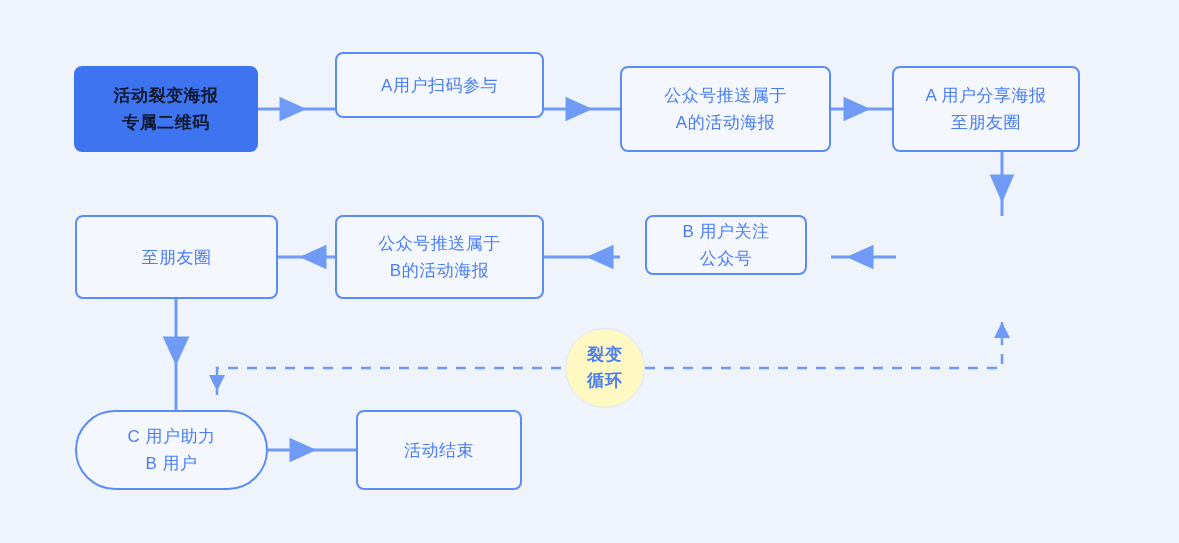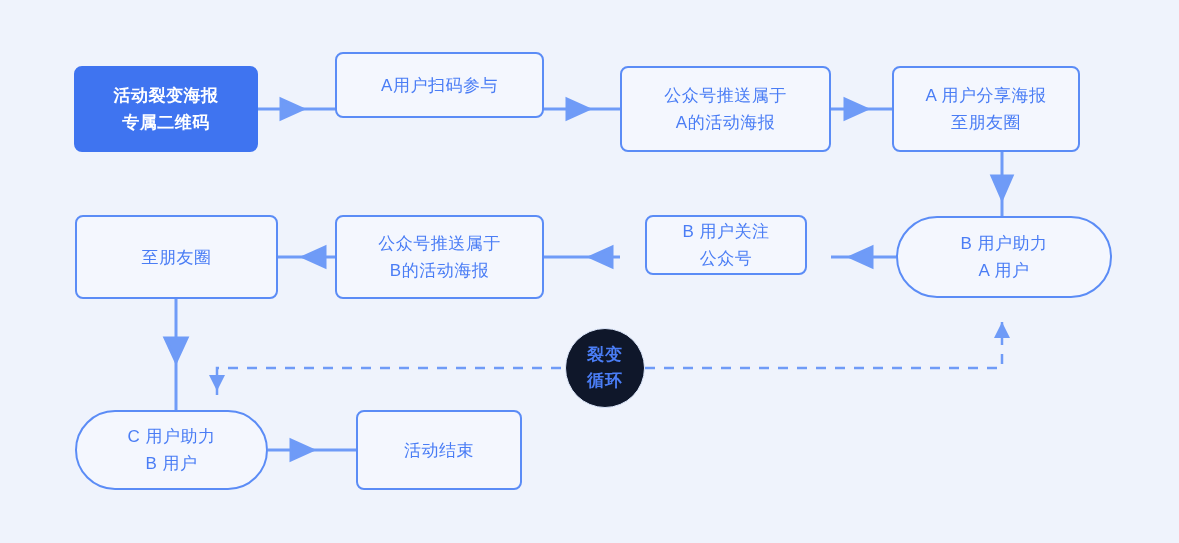--- a/index.html
+++ b/index.html
@@ -36,29 +36,29 @@
     font-size: 17px;
     line-height: 27px;
     letter-spacing: 0.5px;
     z-index: 2;
   }
   .node.rect { border-radius: 8px; }
   .node.pill { border-radius: 999px; }
   .node.filled {
     background: #3f74f0;
     border-color: #3f74f0;
-    color: #ffffff;
+    color: #0f172a;
     font-weight: bold;
   }
   .node .line { display: block; white-space: pre; }
   .loop-badge {
     position: absolute;
     box-sizing: border-box;
     border-radius: 50%;
-    background: #0f172a;
+    background: #fef9c3;
     border: 1px solid #dde7fb;
     display: flex;
     flex-direction: column;
     align-items: center;
     justify-content: center;
     color: #4a7df5;
     font-size: 17px;
     line-height: 26px;
     font-weight: bold;
     letter-spacing: 1px;
@@ -123,24 +123,20 @@
   <div class="node rect" style="left:620px; top:66px; width:211px; height:86px;">
     <span class="line">公众号推送属于</span>
     <span class="line">A的活动海报</span>
   </div>
 
   <div class="node rect" style="left:892px; top:66px; width:188px; height:86px;">
     <span class="line">A 用户分享海报</span>
     <span class="line">至朋友圈</span>
   </div>
 
-  <div class="node pill" style="left:896px; top:216px; width:216px; height:82px;">
-    <span class="line">B 用户助力</span>
-    <span class="line">A 用户</span>
-  </div>
 
   <div class="node rect" style="left:645px; top:215px; width:162px; height:60px;">
     <span class="line">B 用户关注</span>
     <span class="line">公众号</span>
   </div>
 
   <div class="node rect" style="left:335px; top:215px; width:209px; height:84px;">
     <span class="line">公众号推送属于</span>
     <span class="line">B的活动海报</span>
   </div>

